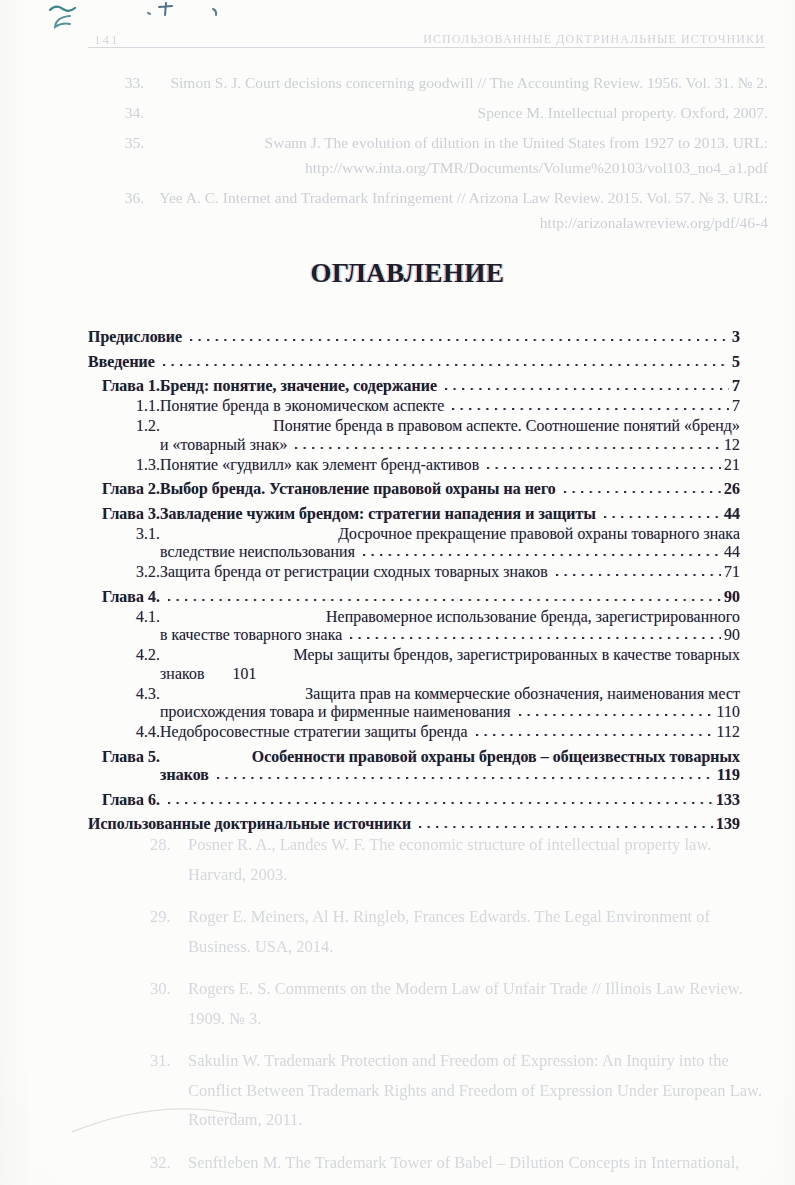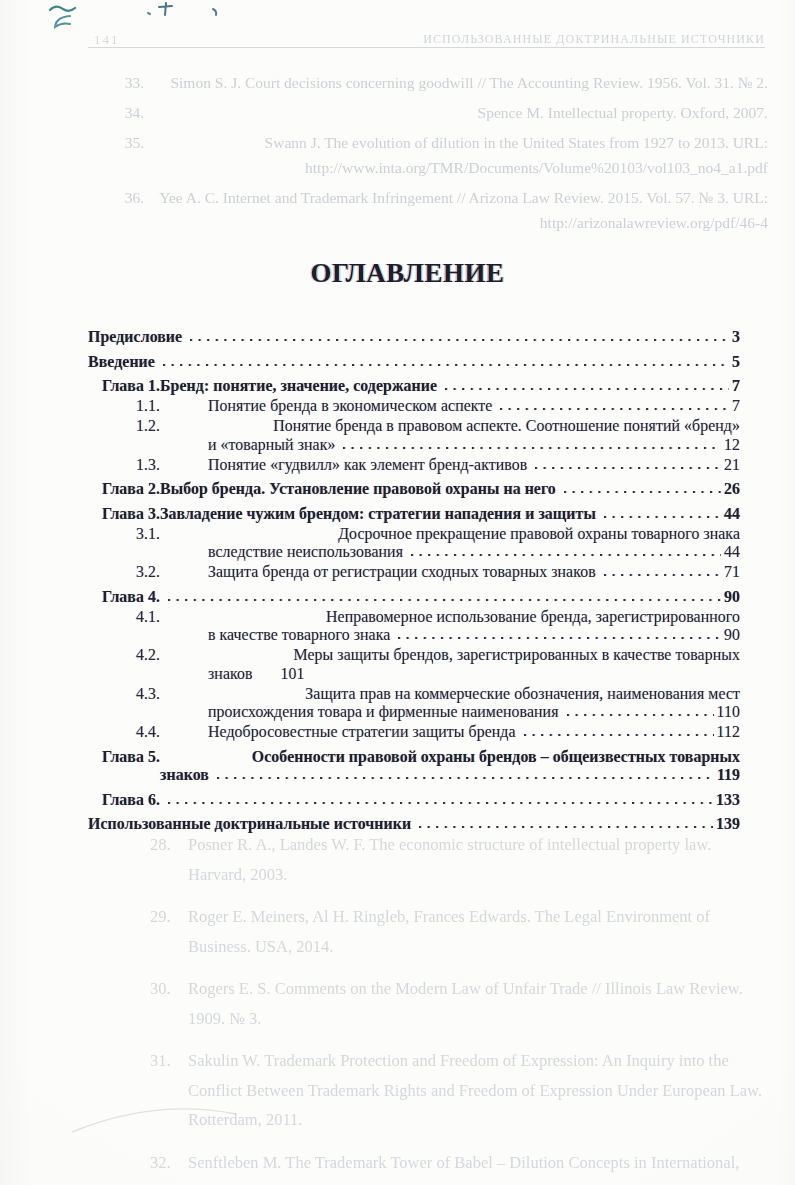--- a/index.html
+++ b/index.html
@@ -34,21 +34,21 @@
     font-size:27px;font-weight:bold;letter-spacing:0.5px;color:#1d1d2b;
     text-shadow:-1.3px 0 rgba(190,35,35,0.33), 1.3px 0 rgba(0,145,185,0.33);
   }
   .toc{
     position:absolute;top:322px;left:88px;width:652px;
     font-size:16px;line-height:18.5px;
     text-shadow:-0.8px 0 rgba(185,40,40,0.22), 0.8px 0 rgba(0,145,185,0.22);
   }
   .entry{display:flex;text-align:right;}
   .entry.chapter,.entry.plain{margin-top:6px;font-weight:bold;color:#20202e;}
-  .entry.sub{margin-top:1.5px;margin-left:32px;color:#272736;gap:48px;}
+  .entry.sub{margin-top:1.5px;margin-left:32px;color:#272736;}
   .entry .num{flex:0 0 72px;}
   .entry.sub .num{flex:0 0 40px;}
   .entry .body{flex:1;min-width:0;}
   .line{white-space:nowrap;}
   .line.last{display:flex;align-items:baseline;}
   .line.last .txt{flex:0 0 auto;}
   .leader{
     flex:1 1 auto;height:4px;align-self:baseline;margin:0 3px 0 7px;
     background-image:radial-gradient(circle at 2px 2px, #2b2b3c 1.12px, transparent 1.55px);
     background-size:8.6px 4px;background-repeat:repeat-x;background-position:left bottom;

